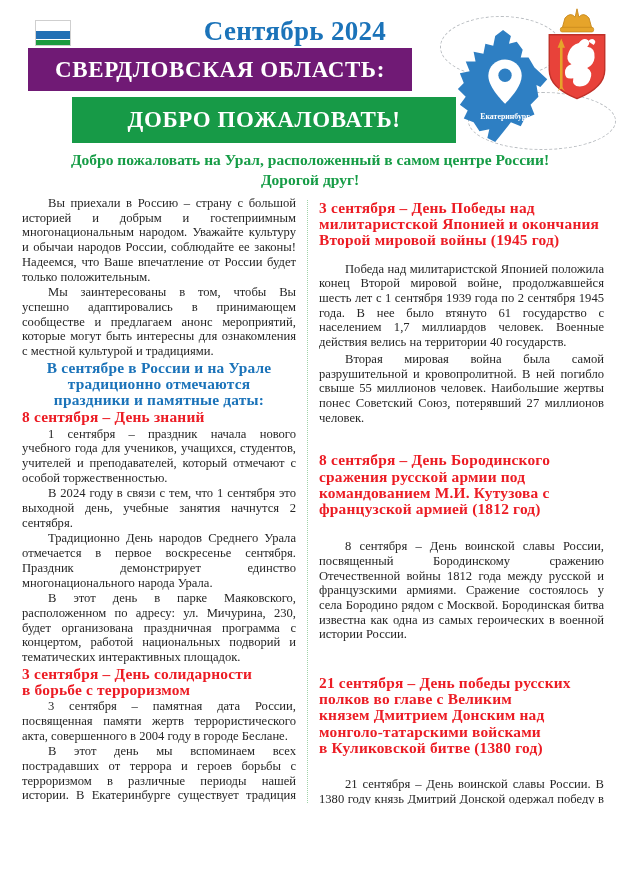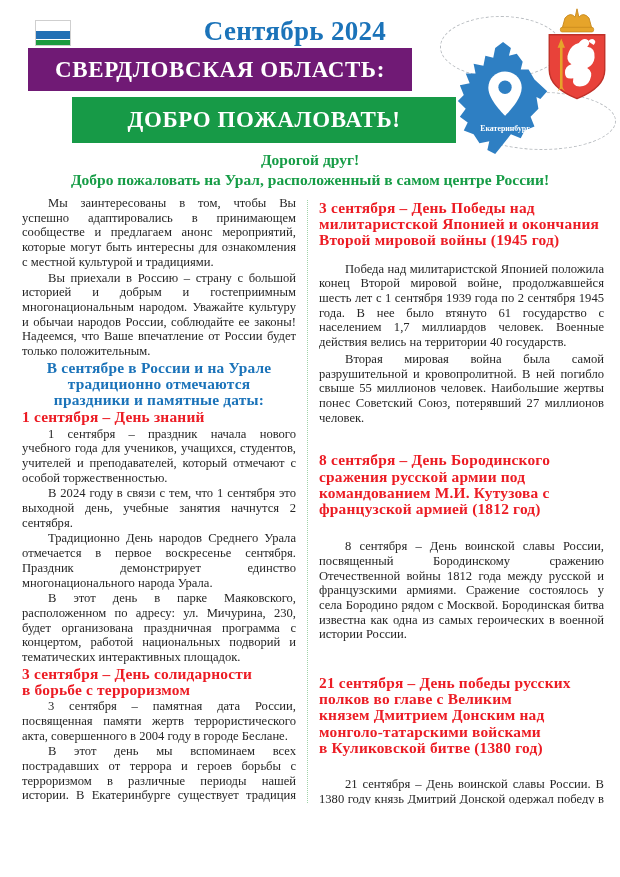--- a/index.html
+++ b/index.html
@@ -34,21 +34,21 @@
   .banner-green{
     position:absolute;left:72px;top:97px;width:384px;height:46px;
     background:#179a47;color:#ffffff;font-weight:bold;font-size:23px;
     display:flex;align-items:center;justify-content:center;letter-spacing:.6px;
   }
   .dash-ellipse{
     position:absolute;border:1.5px dashed #b9bdc1;border-radius:50%;
   }
   .de1{left:440px;top:16px;width:120px;height:60px;}
   .de2{left:468px;top:92px;width:146px;height:56px;}
-  .map-wrap{position:absolute;left:452px;top:40px;width:108px;height:120px;}
+  .map-wrap{position:absolute;left:452px;top:28px;width:108px;height:120px;}
   .coat-wrap{position:absolute;left:540px;top:6px;width:74px;height:100px;}
   
   .greeting{
     text-align:center;color:#169c46;font-weight:bold;font-size:15.5px;
     line-height:20px;margin:2px 10px 6px 10px;
   }
   
   .columns{display:flex;padding:0 16px 0 22px;align-items:stretch;}
   .col-left{width:274px;}
   .col-divider{border-left:1px dotted #9fd4a8;margin:4px 11px 60px 11px;}
@@ -120,33 +120,33 @@
         <rect x="21.6" y="43" width="2.8" height="46" fill="#e6a42a"></rect>
         <polygon points="19,92 23,86 27,92 23,89" fill="#e6a42a"></polygon>
 
         <path d="M42 40 q5 -7 10 -3 q3 3 -1 7 q9 1 8 12 q-1 8 -8 11 q7 4 3 13 q-3 7 -11 7 q-9 0 -7 -9 q-9 2 -9 -6 q0 -7 7 -9 q-7 -4 -3 -13 q3 -8 11 -10 z" fill="#ffffff"></path>
         <path d="M52 38 q4 -4 7 -1 q2 2 -1 5 z" fill="#ffffff"></path>
       </svg>
     </div>
   </div>
 
   <div class="greeting">
+    <div>Добро пожаловать на Урал, расположенный в самом центре России!</div>
     <div>Дорогой друг!</div>
-    <div>Добро пожаловать на Урал, расположенный в самом центре России!</div>
   </div>
 
   <div class="columns">
 
     <div class="col-left">
+      <p class="body-p">Вы приехали в Россию – страну с большой историей и добрым и гостеприимным многонациональным народом. Уважайте культуру и обычаи народов России, соблюдайте ее законы! Надеемся, что Ваше впечатление от России будет только положительным.</p>
       <p class="body-p">Мы заинтересованы в том, чтобы Вы успешно адаптировались в принимающем сообществе и предлагаем анонс мероприятий, которые могут быть интересны для ознакомления с местной культурой и традициями.</p>
-      <p class="body-p">Вы приехали в Россию – страну с большой историей и добрым и гостеприимным многонациональным народом. Уважайте культуру и обычаи народов России, соблюдайте ее законы! Надеемся, что Ваше впечатление от России будет только положительным.</p>
 
       <div class="h-blue">В сентябре в России и на Урале традиционно отмечаются праздники и памятные даты:</div>
 
-      <div class="h-red">1 сентября – День знаний</div>
+      <div class="h-red">8 сентября – День знаний</div>
       <p class="body-p">1 сентября – праздник начала нового учебного года для учеников, учащихся, студентов, учителей и преподавателей, который отмечают с особой торжественностью.</p>
       <p class="body-p">В 2024 году в связи с тем, что 1 сентября это выходной день, учебные занятия начнутся 2 сентября.</p>
 
       <p class="body-p">Традиционно День народов Среднего Урала отмечается в первое воскресенье сентября. Праздник демонстрирует единство многонационального народа Урала.</p>
       <p class="body-p">В этот день в парке Маяковского, расположенном по адресу: ул. Мичурина, 230, будет организована праздничная программа с концертом, работой  национальных подворий и тематических интерактивных площадок.</p>
 
       <div class="h-red">3 сентября – День солидарности в борьбе с терроризмом</div>
       <p class="body-p">3 сентября – памятная дата России, посвященная памяти жертв террористического акта, совершенного в 2004 году в городе Беслане.</p>
       <p class="body-p">В этот день мы вспоминаем всех пострадавших от террора и героев борьбы с терроризмом в различные периоды нашей истории. В Екатеринбурге существует традиция проведения в этот день памятного митинга на площади Советской Армии.</p>
     </div>

